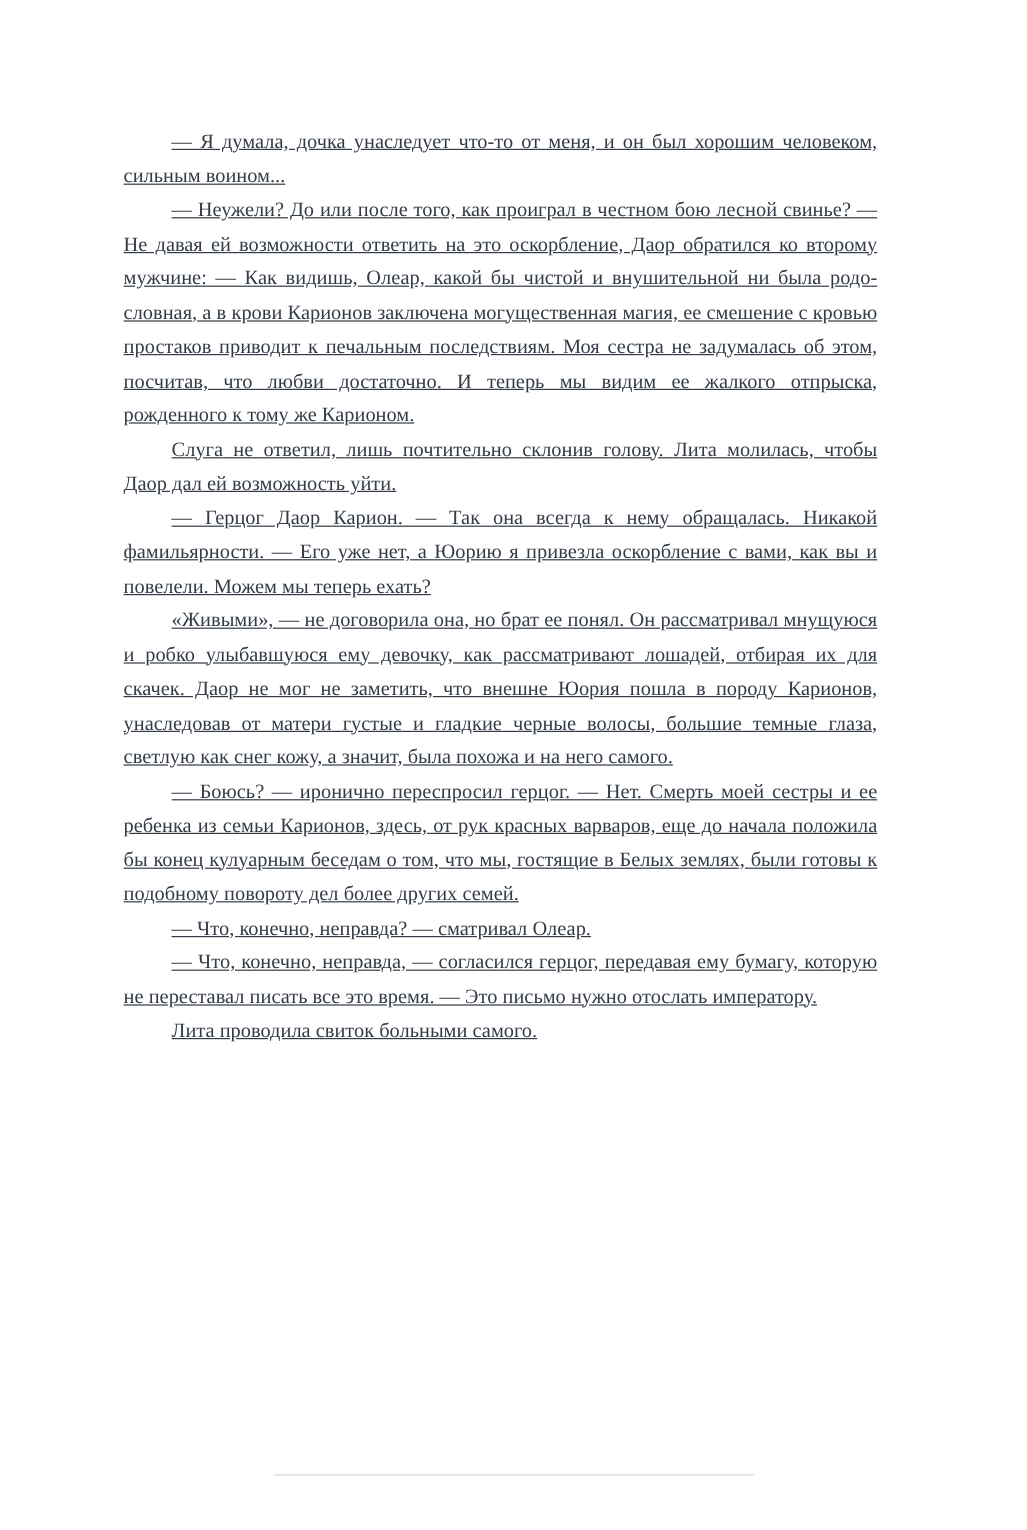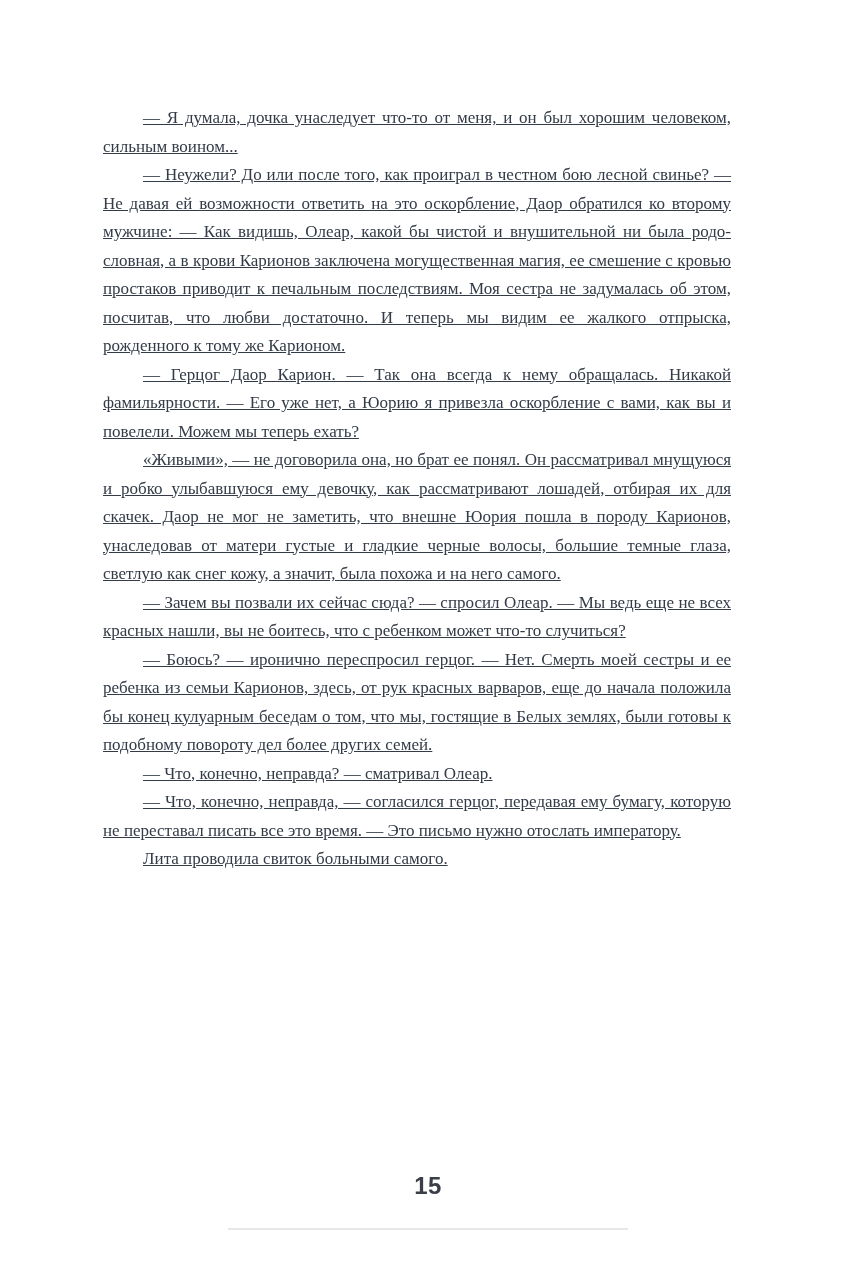--- a/index.html
+++ b/index.html
@@ -57,28 +57,25 @@
   }
 </style>
 </head>
 <body>
 
 <div class="page">
 
   <div class="text-block" lang="ru">
     <p>— Я думала, дочка унаследует что-то от меня, и он был хо­рошим человеком, сильным воином...</p>
     <p>— Неужели? До или после того, как проиграл в честном бою лесной свинье? — Не давая ей возможности ответить на это оскорбление, Даор обратился ко второму мужчине: — Как ви­дишь, Олеар, какой бы чистой и внушительной ни была родо­словная, а в крови Карионов заключена могущественная магия, ее смешение с кровью простаков приводит к печальным по­следствиям. Моя сестра не задумалась об этом, посчитав, что любви достаточно. И теперь мы видим ее жалкого отпрыска, рожденного к тому же Карионом.</p>
+    <p>Слуга не ответил, лишь почтительно склонив голову. Лита молилась, чтобы Даор дал ей возможность уйти.</p>
     <p>— Герцог Даор Карион. — Так она всегда к нему обращалась. Никакой фамильярности. — Его уже нет, а Юорию я привезла оскорбление с вами, как вы и повелели. Можем мы теперь ехать?</p>
     <p>«Живыми», — не договорила она, но брат ее понял. Он рас­сматривал мнущуюся и робко улыбавшуюся ему девочку, как рассматривают лошадей, отбирая их для скачек. Даор не мог не заметить, что внешне Юория пошла в породу Карионов, унаследовав от матери густые и гладкие черные волосы, большие темные глаза, светлую как снег кожу, а значит, была похожа и на него самого.</p>
-    <p>— Зачем вы позвали их сейчас сюда? — спросил Олеар. — Мы ведь еще не всех красных нашли, вы не боитесь, что с ребенком может что-то случиться?</p>
     <p>— Боюсь? — иронично переспросил герцог. — Нет. Смерть моей сестры и ее ребенка из семьи Карионов, здесь, от рук красных варваров, еще до начала положила бы конец кулуарным беседам о том, что мы, гостящие в Белых землях, были готовы к подобному повороту дел более других семей.</p>
     <p>— Что, конечно, неправда? — сматривал Олеар.</p>
     <p>— Что, конечно, неправда, — согласился герцог, передавая ему бумагу, которую не переставал писать все это время. — Это письмо нужно отослать императору.</p>
     <p>Лита проводила свиток больными самого.</p>
   </div>
 
-  <div class="page-footer">
-    <span class="page-number">15</span>
-  </div>
 
   <div class="footer-divider"></div>
 
 </div>
 
 </body></html>

